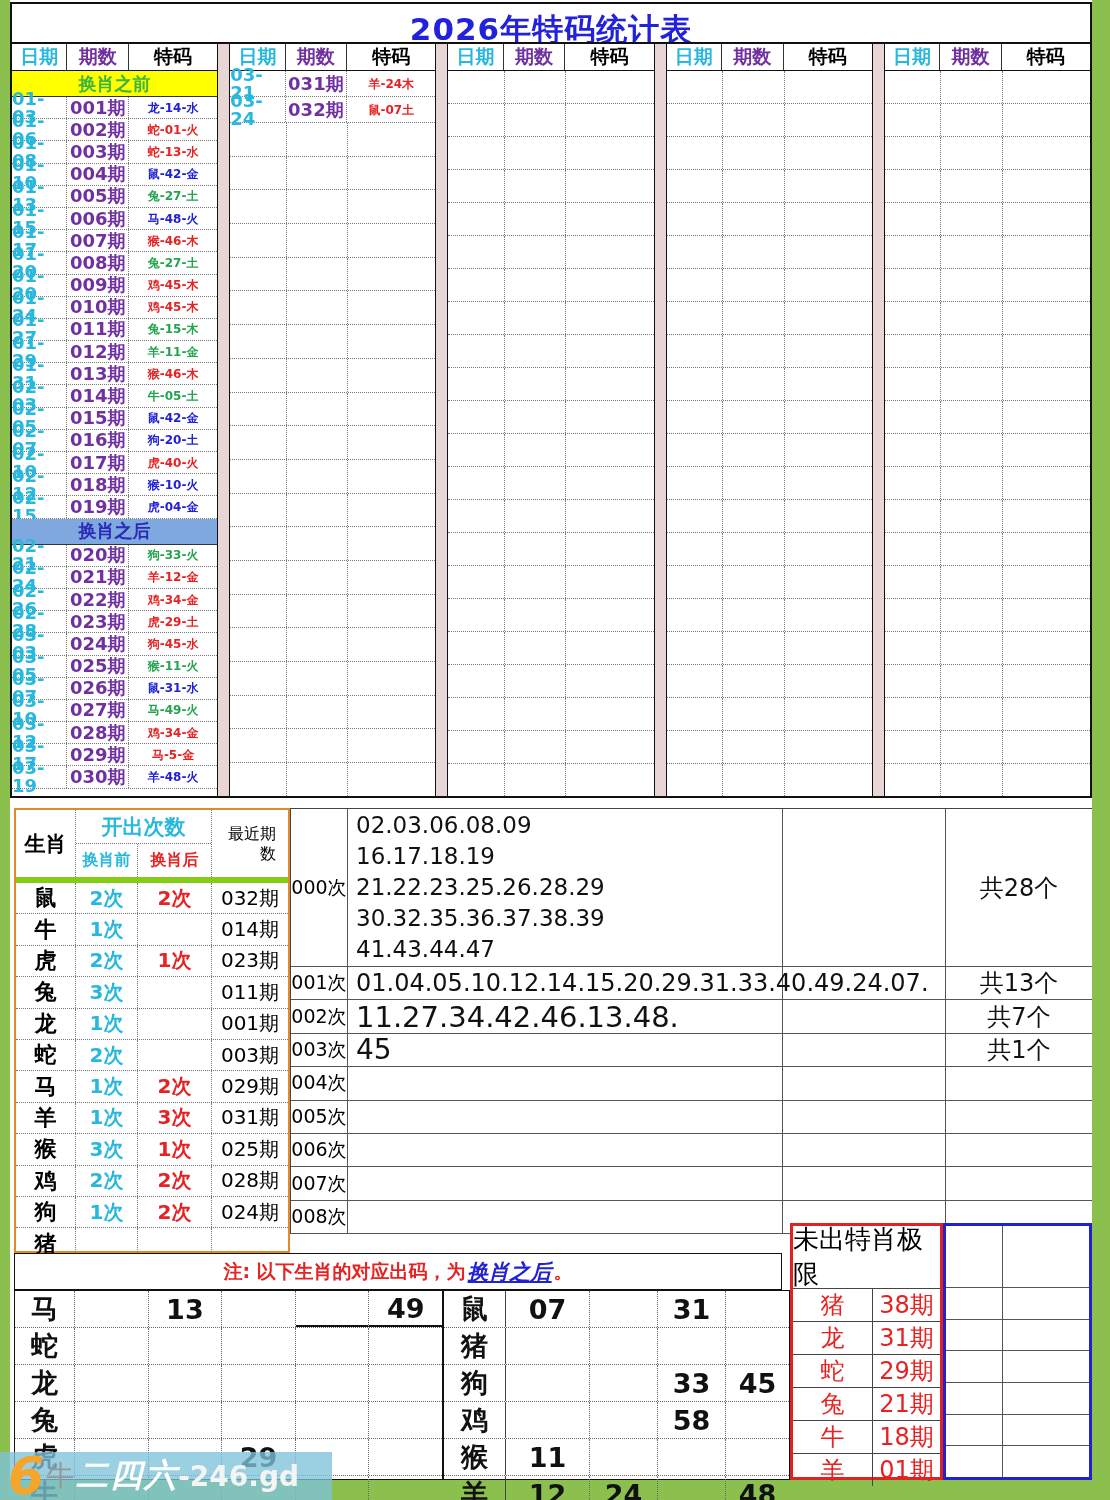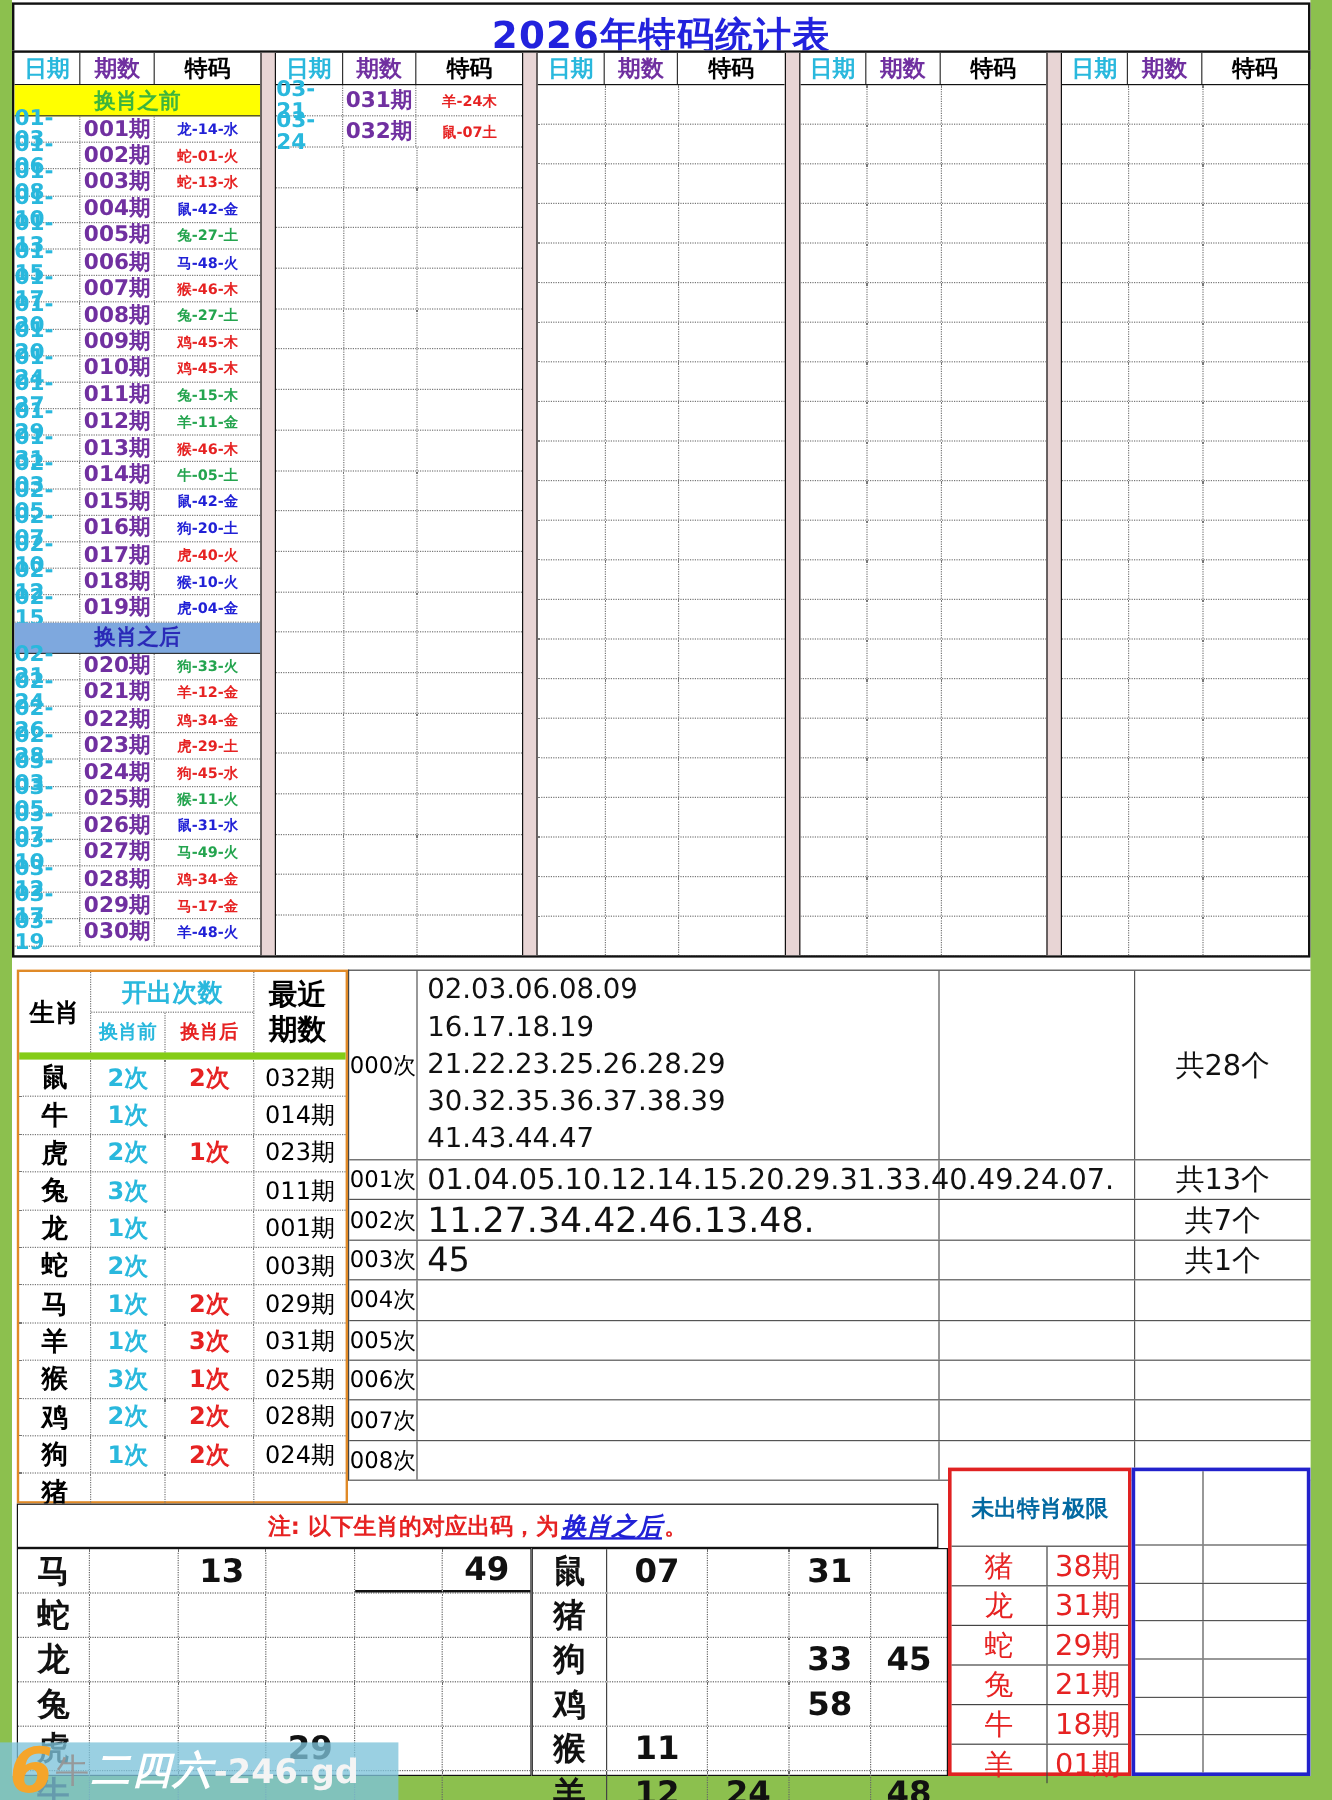--- a/index.html
+++ b/index.html
@@ -51,22 +51,22 @@
   .st-head{height:67px;flex:none;display:flex;border-bottom:6px solid #84cc16;}
   .st-zod-h{width:60px;box-sizing:border-box;border-right:1px dotted #777;display:flex;align-items:center;justify-content:center;
     font-size:21px;font-weight:bold;}
   .st-mid{width:136px;display:flex;flex-direction:column;box-sizing:border-box;border-right:1px dotted #777;}
   .st-count-h{height:33px;display:flex;align-items:center;justify-content:center;color:#29b8dd;
     font-size:21px;font-weight:bold;border-bottom:1px dotted #777;}
   .st-sub{display:flex;flex:1;}
   .st-sub-b{width:62px;box-sizing:border-box;border-right:1px dotted #777;display:flex;align-items:center;justify-content:center;
     color:#29b8dd;font-size:16px;font-weight:bold;}
   .st-sub-a{flex:1;display:flex;align-items:center;justify-content:center;color:#e62222;font-size:16px;font-weight:bold;}
-  .st-recent-h{flex:1;display:flex;align-items:center;justify-content:center;text-align:left;
-    font-size:24px;font-weight:bold;padding:0 12px;line-height:1.2;}
+  .st-recent-h{flex:1;display:flex;align-items:center;justify-content:center;text-align:right;
+    font-size:16px;font-weight:normal;padding:0 12px;line-height:1.2;}
   .st-row{height:31.4px;flex:none;display:flex;box-sizing:border-box;border-bottom:1px dotted #777;}
   .st-row:last-of-type{border-bottom:none;}
   .sr{box-sizing:border-box;display:flex;align-items:center;justify-content:center;}
   .sr-zod{width:60px;border-right:1px dotted #777;font-size:22px;font-weight:bold;}
   .sr-b{width:62px;border-right:1px dotted #777;color:#29b8dd;font-size:20px;font-weight:bold;}
   .sr-a{width:74px;border-right:1px dotted #777;color:#e62222;font-size:20px;font-weight:bold;}
   .sr-r{flex:1;font-size:20px;}
 
   
   .freq{position:absolute;left:290px;top:808px;width:802px;box-sizing:border-box;
@@ -103,21 +103,21 @@
   .bl-row .bz.c:last-child{border-right:none;}
   .bl-row:first-of-type .bz.c:nth-of-type(5),.bl-row:first-of-type .bz.c:nth-of-type(6){border-bottom:2px solid #111;}
   .br-row .bz.lab{width:62px;border-right:1px solid #444;}
   .br-row .bz.c1{width:84px;} .br-row .bz.c2{width:68px;} .br-row .bz.c3{width:68px;}
   .br-row .bz.c4{flex:1;border-right:none;}
 
   
   .limit-box{position:absolute;left:790px;top:1223px;width:153px;height:257px;box-sizing:border-box;
     border:3px solid #e02222;background:#fff;display:flex;flex-direction:column;}
   .lb-title{height:62px;flex:none;display:flex;align-items:center;justify-content:center;
-    color:#0369a1;font-size:19px;font-weight:bold;border-bottom:1px solid #444;}
+    color:#000000;font-size:26px;font-weight:normal;border-bottom:1px solid #444;}
   .lb-row{flex:1;display:flex;box-sizing:border-box;border-bottom:1px solid #444;}
   .lb-row:last-of-type{border-bottom:none;}
   .lb-z{width:80px;box-sizing:border-box;border-right:1px solid #444;display:flex;align-items:center;justify-content:center;
     color:#e62222;font-size:24px;}
   .lb-p{flex:1;display:flex;align-items:center;justify-content:center;color:#e62222;font-size:24px;}
 
   
   .blue-grid{position:absolute;left:943px;top:1223px;width:149px;height:257px;box-sizing:border-box;
     border:3px solid #2222cc;background:#fff;display:flex;flex-direction:column;}
   .bg-row{flex:1;display:flex;box-sizing:border-box;border-bottom:1px solid #555;}
@@ -324,21 +324,21 @@
         
           <div class="tt-row">
             <div class="tt-cell d c-cyan">03-12</div>
             <div class="tt-cell p c-purple">028期</div>
             <div class="tt-cell t c-red">鸡-34-金</div>
           </div>
         
           <div class="tt-row">
             <div class="tt-cell d c-cyan">03-17</div>
             <div class="tt-cell p c-purple">029期</div>
-            <div class="tt-cell t c-red">马-17-金</div>
+            <div class="tt-cell t c-red">马-5-金</div>
           </div>
         
           <div class="tt-row">
             <div class="tt-cell d c-cyan">03-19</div>
             <div class="tt-cell p c-purple">030期</div>
             <div class="tt-cell t c-blue">羊-48-火</div>
           </div>
         </div>
       <div class="tt-fill"></div>
     </div>

